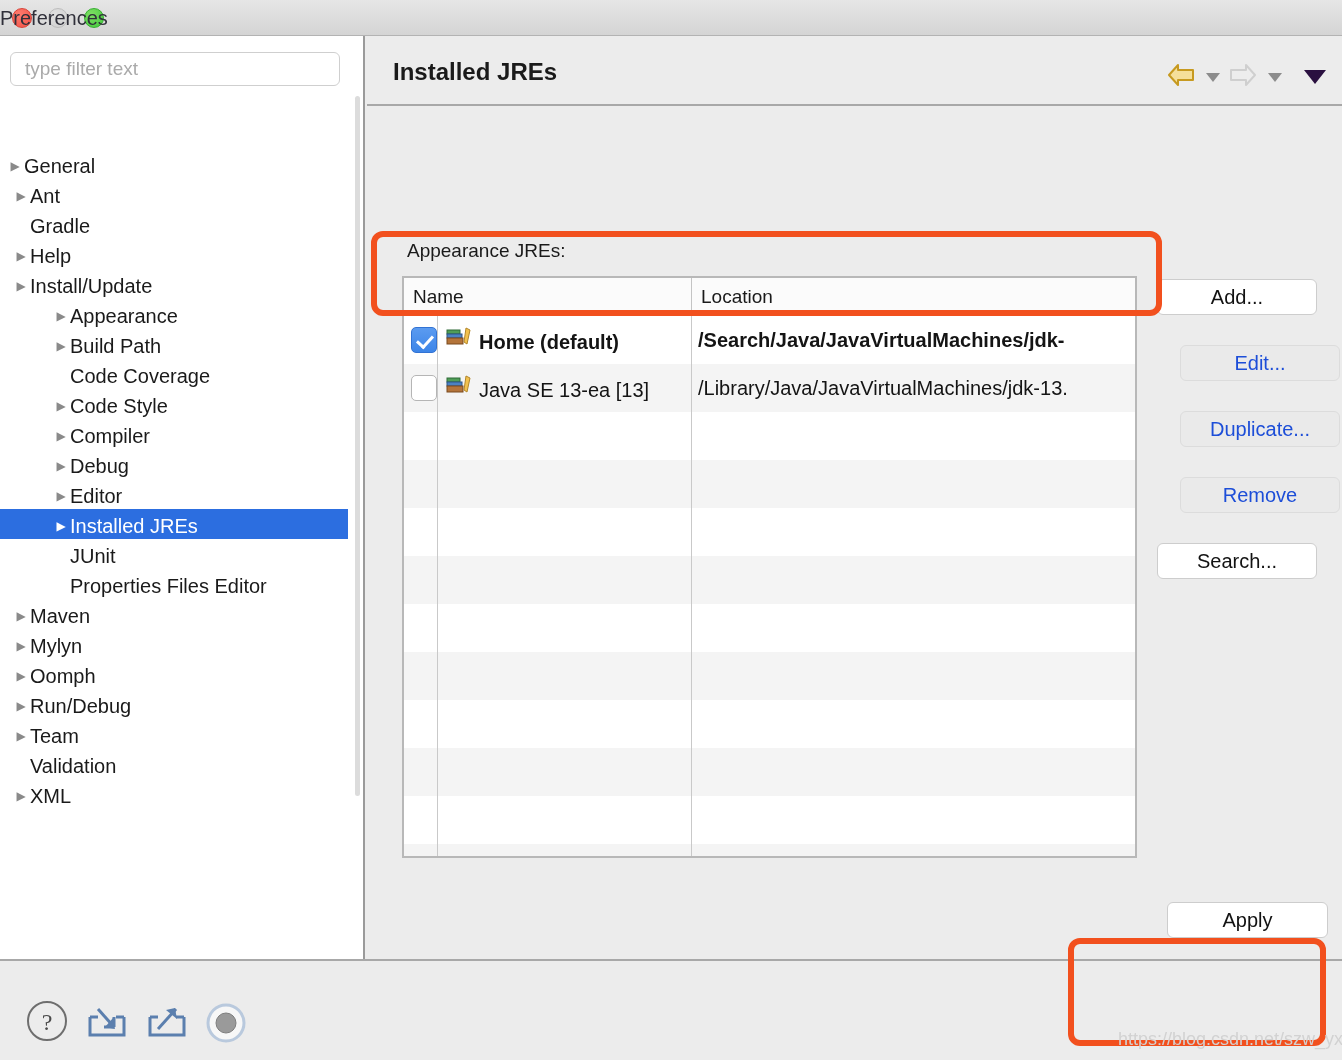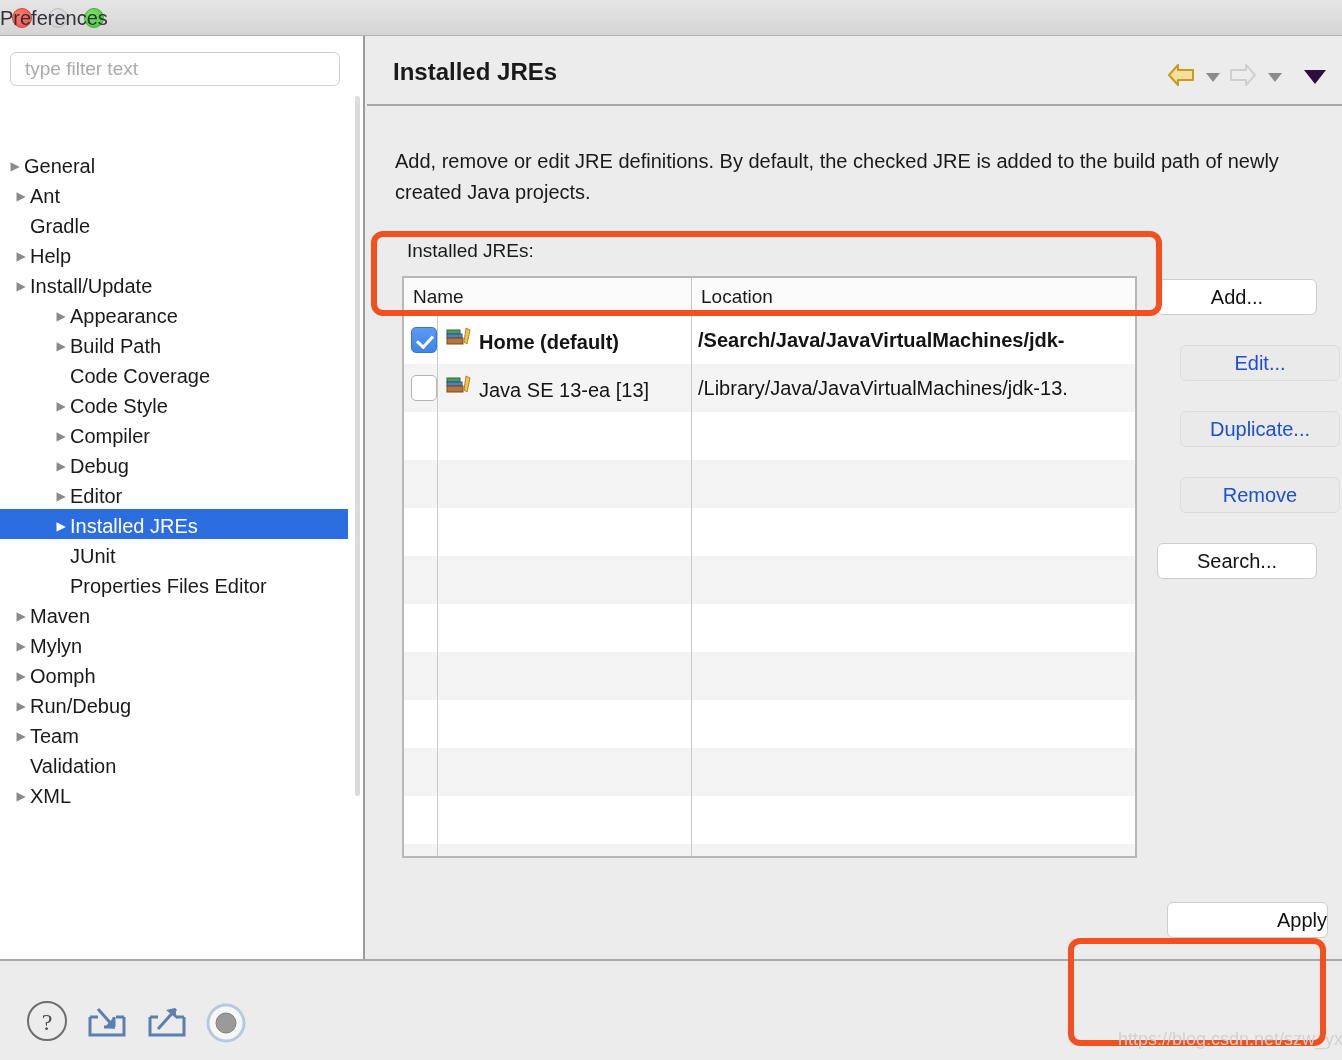--- a/index.html
+++ b/index.html
@@ -164,21 +164,21 @@
     background: #ffffff; border: 1px solid #cdcdcd; color: #121212;
   }
   .btn.disabled {
     background: #eaeaea; border: 1px solid #dcdcdc; color: #1d4ed8; margin-left: 23px;
   }
   .sbtn { left: 790px; width: 160px; height: 36px; line-height: 34px; }
 
   
   .apply-btn {
     position: absolute; left: 800px; top: 866px; width: 161px; height: 36px;
-    line-height: 34px; text-align: right; font-size: 20px;
+    line-height: 34px; text-align: center; font-size: 20px;
     background: #ffffff; border: 1px solid #cdcdcd; border-radius: 6px; color: #121212;
   }
 
   
   .footer {
     position: absolute; left: 0; top: 959px; width: 1342px; height: 101px;
     background: #ececec; border-top: 2px solid #a8a8a8;
   }
   .foot-ico { position: absolute; }
 
@@ -251,22 +251,21 @@
         <svg width="30" height="26" viewBox="0 0 30 26">
           <path d="M18 3 L27 13 L18 23 L18 18 L3 18 L3 8 L18 8 Z" fill="#ededed" stroke="#cfcfcf" stroke-width="2" stroke-linejoin="round"></path>
         </svg>
       </span>
       <span class="caret-sm"></span>
       <span class="caret-dark"></span>
     </div>
 
     <div class="hdr-rule"></div>
 
-    <div class="desc">Add, remove or edit JRE definitions. By default, the checked JRE is added to the build path of newly created Java projects.</div>
-    <div class="tbl-label">Installed JREs:</div>
+    <div class="tbl-label">Appearance JREs:</div>
 
     <div class="table">
       <div class="thead">
         <div class="th th-name">Name</div>
         <div class="th th-loc">Location</div>
       </div>
       <div id="rows-host">
           <div class="trow odd bold">
             <div class="cell-chk">
               <div class="chk on"></div>

